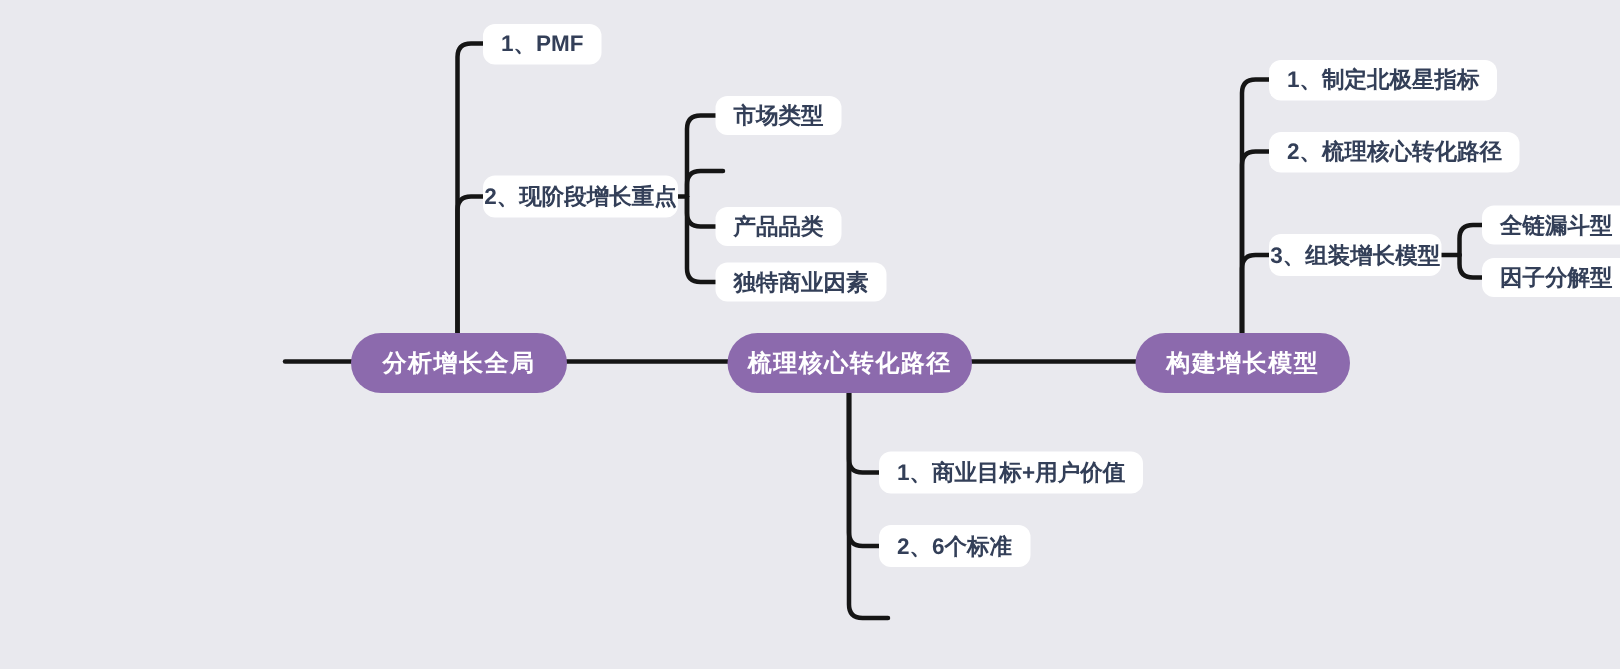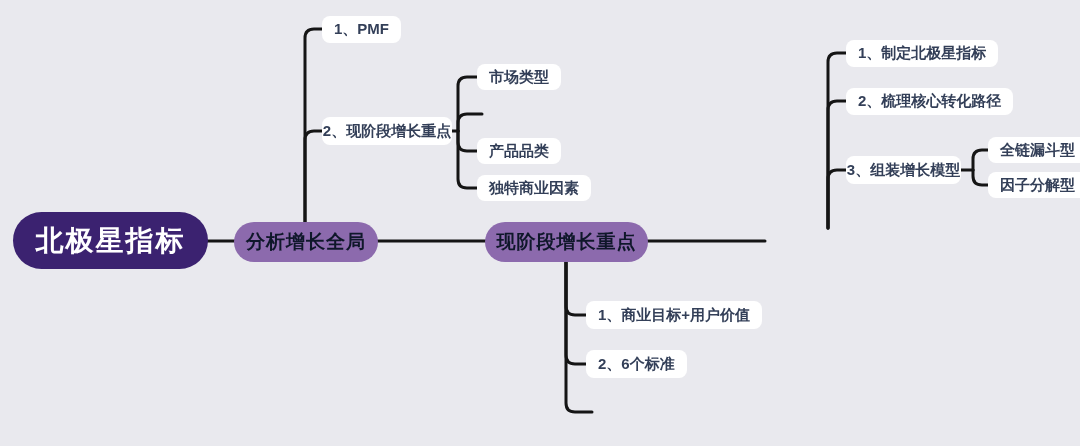--- a/index.html
+++ b/index.html
@@ -39,23 +39,23 @@
   }
   .root-node {
     background: var(--root-bg, #3b2270);
     color: #ffffff;
     border-radius: 29px;
     font-size: 28px;
     letter-spacing: 2px;
   }
   .branch-node {
     background: var(--branch-bg, #8c6aad);
-    color: #0f172a;
+    color: #ffffff;
     border-radius: 20px;
-    font-size: 19px;
+    font-size: 16px;
     letter-spacing: 1px;
   }
   .leaf-node {
     background: var(--leaf-bg, #ffffff);
     color: var(--leaf-text, #333f58);
     border-radius: 8px;
     font-size: 15px;
     padding: 0 12px;
     justify-content: flex-start;
   }
@@ -90,24 +90,24 @@
 
     <path d="M 828 228 V 62 Q 828 53 837 53 H 852"></path>
     <path d="M 828 228 V 110 Q 828 101 837 101 H 852"></path>
     <path d="M 828 228 V 179 Q 828 170 837 170 H 852"></path>
 
     <path d="M 952 170 H 973"></path>
     <path d="M 973 170 V 159 Q 973 150 982 150 H 992"></path>
     <path d="M 973 170 V 176 Q 973 185 982 185 H 992"></path>
   </svg>
 
-  <div class="node root-node" style="left:13px; top:212px; width:195px; height:57px;">北极星指标</div>
 
   <div class="node branch-node" style="left:234px; top:222px; width:144px; height:40px;">分析增长全局</div>
-  <div class="node branch-node" style="left:485px; top:222px; width:163px; height:40px;">现阶段增长重点</div>
+  <div class="node branch-node" style="left:485px; top:222px; width:163px; height:40px;">梳理核心转化路径</div>
+  <div class="node branch-node" style="left:757px; top:222px; width:143px; height:40px;">构建增长模型</div>
 
   <div class="node leaf-node" style="left:322px; top:16px; height:27px;">1、PMF</div>
   <div class="node leaf-node fixed" style="left:322px; top:117px; width:130px; height:28px;">2、现阶段增长重点</div>
   <div class="node leaf-node" style="left:477px; top:64px; height:26px;">市场类型</div>
   <div class="node leaf-node" style="left:477px; top:138px; height:26px;">产品品类</div>
   <div class="node leaf-node" style="left:477px; top:175px; height:26px;">独特商业因素</div>
 
   <div class="node leaf-node" style="left:586px; top:301px; height:28px;">1、商业目标+用户价值</div>
   <div class="node leaf-node" style="left:586px; top:350px; height:28px;">2、6个标准</div>
 

